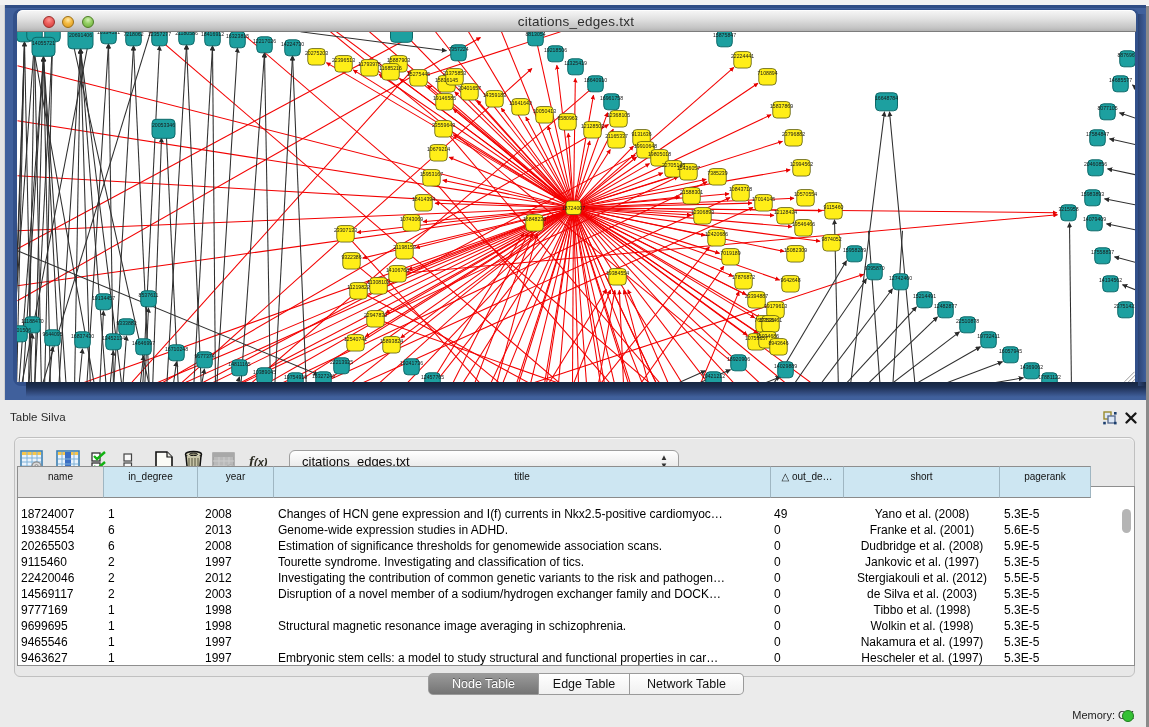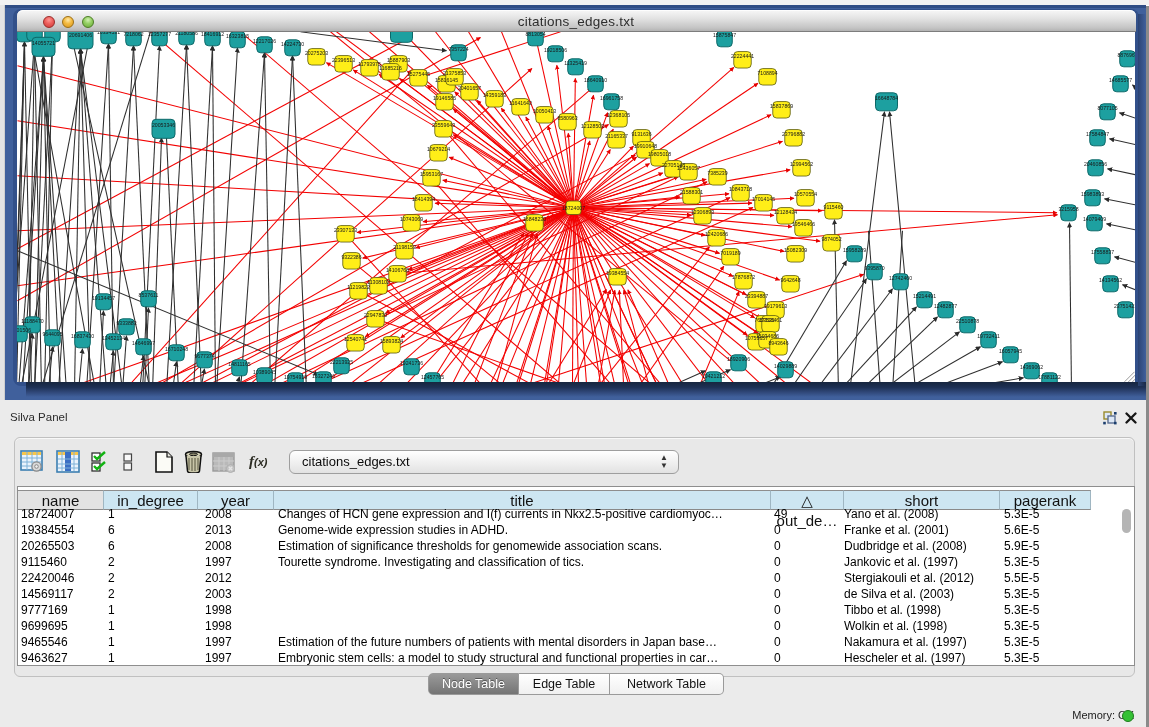--- a/index.html
+++ b/index.html
@@ -19,25 +19,25 @@
 .tl{position:absolute;top:5.5px;width:12px;height:12px;border-radius:50%}
 #tl1{left:26px;background:radial-gradient(circle at 50% 30%,#ff9693 0%,#ec5f5c 45%,#cf3a37 100%);border:0.5px solid #9a2b28}
 #tl2{left:45.5px;background:radial-gradient(circle at 50% 30%,#ffe9a8 0%,#f2b93f 45%,#d9971f 100%);border:0.5px solid #9d6f14}
 #tl3{left:65px;background:radial-gradient(circle at 50% 30%,#d2f0b2 0%,#92ce61 45%,#6aaa38 100%);border:0.5px solid #4c7d26}
 #canvas{left:16.5px;top:31.5px;width:1118px;height:350.5px;background:#ffffff;overflow:hidden}
 #tablepanel{left:0;top:400px;width:1146px;height:327px;background:#ebebeb}
 #tp-title{position:absolute;left:10px;top:411px;font-size:11.5px;color:#2b2b2b}
 #container{position:absolute;left:14px;top:437px;width:1121px;height:240px;background:#e8e8e8;
  border:1px solid #c0c0c0;border-radius:6px;box-shadow:inset 0 1px 0 #f8f8f8}
 #tblwrap{position:absolute;left:17px;top:486px;width:1118px;height:180px;background:#fff;border:1px solid #8e8e8e}
-.hcell{position:absolute;top:490px;height:20px;background:#cde6f2;border-right:1px solid #9fb6c2;
- font-size:15px;color:#111;text-align:center;line-height:20px;border-bottom:1px solid #8a8a8a;border-top:1px solid #8e8e8e}
+.hcell{position:absolute;top:466px;height:32px;background:#cde6f2;border-right:1px solid #9fb6c2;
+ font-size:10px;color:#111;text-align:center;line-height:20px;border-bottom:1px solid #8a8a8a;border-top:1px solid #8e8e8e}
 .trow{position:absolute;left:0;width:1135px;height:16px;font-size:12px;color:#000}
 .trow span{position:absolute;top:1px;white-space:nowrap}
-.trow span.ctr{text-align:left}
+.trow span.ctr{text-align:center}
 #vscroll{position:absolute;left:1122px;top:509px;width:9px;height:24px;border-radius:4.5px;background:#b5b5b5}
 #tabs{position:absolute;left:428px;top:673px;height:22px;display:flex;font-size:12.5px}
 .tab{height:22px;line-height:21px;text-align:center;border:1px solid #9a9a9a;border-left:none;background:linear-gradient(#ffffff,#f0f0f0);color:#111}
 .tab.first{border-left:1px solid #9a9a9a;border-radius:5px 0 0 5px}
 .tab.last{border-radius:0 5px 5px 0}
 .tab.sel{background:linear-gradient(#9a9a9a,#747474);color:#fff;text-shadow:0 -1px 0 #555}
 #memory{position:absolute;left:16px;top:709px;width:1118px;text-align:right;font-size:11px;color:#222}
 #memdot{position:absolute;left:1122px;top:710px;width:12px;height:12px;border-radius:50%;background:#35c135;border:1px solid #1d7d1d}
 #fimg{position:absolute;left:1103px;top:411px;width:14px;height:14px}
 #closex{position:absolute;left:1125px;top:412px}
@@ -576,21 +576,21 @@
 <text x="617" y="274.5" class="nl">19384554</text>
 <text x="573" y="209" class="nl">18724007</text>
 <g stroke="#9a9a9a" stroke-width="1">
         <path d="M1124,381 l10,-10 M1127,382 l8,-8 M1130,383 l6,-6" fill="none"></path>
       </g>
 </svg></div>
 <div class="abs" id="botshadow"></div>
 <div class="abs" id="rightshadow"></div>
 <div class="abs" id="rightbar"></div>
 <div class="abs" id="tablepanel"></div>
- <div id="tp-title">Silva Panel</div>
+ <div id="tp-title">Table Silva</div>
  <svg id="fimg" viewBox="0 0 14 14">
     <rect x="1" y="1" width="7" height="7" fill="#dde8f5" stroke="#9a8b2d" stroke-width="1.4"></rect>
     <rect x="5" y="5" width="7" height="7" fill="#dde8f5" stroke="#5c6f93" stroke-width="1.4"></rect>
     <rect x="11" y="1" width="2.6" height="2.6" fill="#1c3f6e"></rect>
     <rect x="0.2" y="10.8" width="2.6" height="2.6" fill="#1c3f6e"></rect>
     <rect x="11" y="10.8" width="2.6" height="2.6" fill="#1c3f6e"></rect>
   </svg>
  <svg id="closex" viewBox="0 0 12 12" width="12" height="12">
     <path d="M1.5,1.5 L10.5,10.5 M10.5,1.5 L1.5,10.5" stroke="#151515" stroke-width="2.3" stroke-linecap="round"></path>
   </svg>
@@ -680,65 +680,67 @@
 <span style="left:205px">1997</span>
     <span style="left:278px">Tourette syndrome. Investigating and classification of tics.</span>
 <span style="left:774px">0</span>
     <span class="ctr" style="left:844px;width:156px">Jankovic et al. (1997)</span>
 <span style="left:1004px">5.3E-5</span>
   </div>
 <div class="trow" style="top:570px">
 <span style="left:21px">22420046</span>
     <span style="left:108px">2</span>
 <span style="left:205px">2012</span>
+    <span style="left:278px">Investigating the contribution of common genetic variants to the risk and pathogen…</span>
 <span style="left:774px">0</span>
     <span class="ctr" style="left:844px;width:156px">Stergiakouli et al. (2012)</span>
 <span style="left:1004px">5.5E-5</span>
   </div>
 <div class="trow" style="top:586px">
 <span style="left:21px">14569117</span>
     <span style="left:108px">2</span>
 <span style="left:205px">2003</span>
+    <span style="left:278px">Disruption of a novel member of a sodium/hydrogen exchanger family and DOCK…</span>
 <span style="left:774px">0</span>
     <span class="ctr" style="left:844px;width:156px">de Silva et al. (2003)</span>
 <span style="left:1004px">5.3E-5</span>
   </div>
 <div class="trow" style="top:602px">
 <span style="left:21px">9777169</span>
     <span style="left:108px">1</span>
 <span style="left:205px">1998</span>
 <span style="left:774px">0</span>
     <span class="ctr" style="left:844px;width:156px">Tibbo et al. (1998)</span>
 <span style="left:1004px">5.3E-5</span>
   </div>
 <div class="trow" style="top:618px">
 <span style="left:21px">9699695</span>
     <span style="left:108px">1</span>
 <span style="left:205px">1998</span>
+    <span style="left:278px">Structural magnetic resonance image averaging in schizophrenia.</span>
 <span style="left:774px">0</span>
     <span class="ctr" style="left:844px;width:156px">Wolkin et al. (1998)</span>
 <span style="left:1004px">5.3E-5</span>
   </div>
 <div class="trow" style="top:634px">
 <span style="left:21px">9465546</span>
     <span style="left:108px">1</span>
 <span style="left:205px">1997</span>
-    <span style="left:278px">Estimation of the future numbers of patients with mental disorders in Japan base…</span>
 <span style="left:774px">0</span>
     <span class="ctr" style="left:844px;width:156px">Nakamura et al. (1997)</span>
 <span style="left:1004px">5.3E-5</span>
   </div>
 <div class="trow" style="top:650px">
 <span style="left:21px">9463627</span>
     <span style="left:108px">1</span>
 <span style="left:205px">1997</span>
     <span style="left:278px">Embryonic stem cells: a model to study structural and functional properties in car…</span>
 <span style="left:774px">0</span>
     <span class="ctr" style="left:844px;width:156px">Hescheler et al. (1997)</span>
 <span style="left:1004px">5.3E-5</span>
   </div>
  <div id="vscroll"></div>
  <div id="tabs">
-  <div class="tab first sel" style="width:91px">Node Table</div>
+  <div class="tab first sel" style="width:111px">Node Table</div>
   <div class="tab" style="width:91px">Edge Table</div>
   <div class="tab last" style="width:114px">Network Table</div>
  </div>
  <div id="memory">Memory: OK</div>
  <div id="memdot"></div>
 </body></html>

